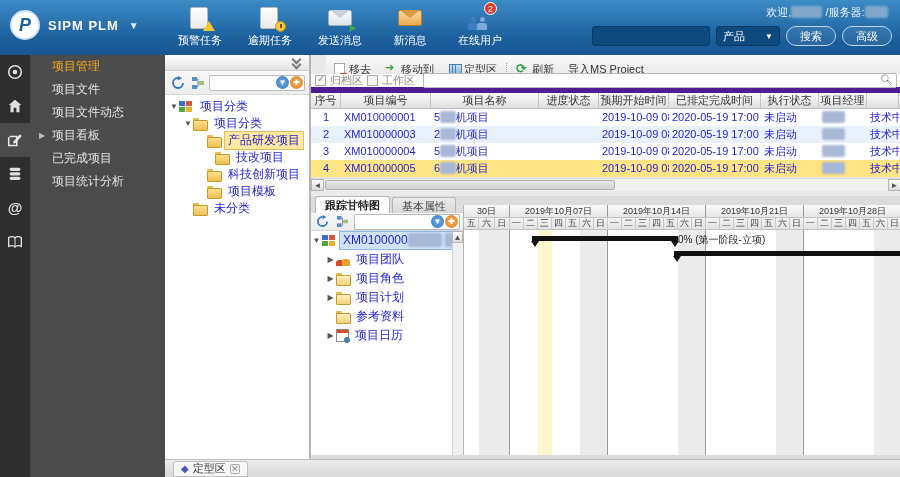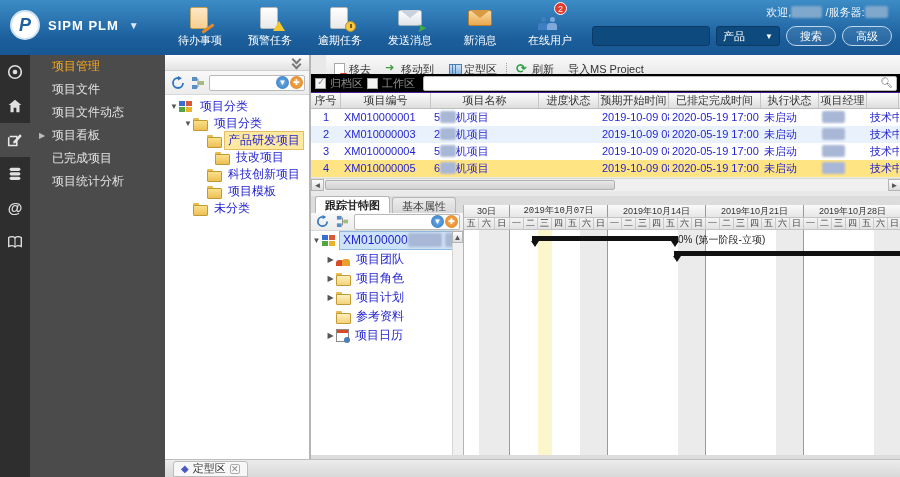--- a/index.html
+++ b/index.html
@@ -94,21 +94,21 @@
             border-bottom:1px solid #cfcfcf;display:flex;align-items:center;font-size:11px;color:#333;}
   .mbtn{display:flex;align-items:center;gap:3px;padding:0 7px;height:19px;cursor:pointer;white-space:nowrap;}
   .msep{width:1px;height:13px;border-left:1px dotted #9e9e9e;margin:0 2px;}
   .bi{width:13px;height:13px;position:relative;flex:none;}
   .bi-remove:before{content:"";position:absolute;left:1px;top:0;width:9px;height:12px;background:#fff;border:1px solid #a9a9a9;}
   .bi-remove:after{content:"";position:absolute;right:-1px;bottom:0px;width:7px;height:3px;background:#d23c2a;border-radius:1px;}
   .bi-move:before{content:"➜";position:absolute;left:0;top:-2px;color:#3f9e3f;font-size:11px;}
   .bi-zone:before{content:"";position:absolute;left:1px;top:1px;width:11px;height:10px;background:linear-gradient(#cfe4f7,#7fb0dd);border:1px solid #4a7fb5;}
   .bi-zone:after{content:"";position:absolute;left:4px;top:1px;width:1px;height:10px;background:#4a7fb5;box-shadow:3px 0 #4a7fb5;}
   .bi-refresh:before{content:"⟳";position:absolute;left:0;top:-2px;color:#2ba043;font-size:13px;font-weight:bold;}
-  .filterrow{position:absolute;left:0;top:19px;width:590px;height:19px;background:#000000;border-bottom:1px solid #4c1d95;
+  .filterrow{position:absolute;left:0;top:19px;width:590px;height:19px;background:#ffffff;border-bottom:6px solid #4c1d95;
              display:flex;align-items:center;font-size:11px;color:#8f8f8f;gap:4px;padding:0 4px;}
   .cbox{width:11px;height:11px;border:1px solid #a9a9a9;background:#f4f4f4;position:relative;flex:none;cursor:pointer;}
   .cbox.on:after{content:"✓";position:absolute;left:1px;top:-3px;font-size:10px;color:#8f8f8f;}
   .frow-input{flex:1;height:15px;border:1px solid #b9b9b9;border-radius:2px;background:#fff;margin-left:4px;position:relative;}
   .frow-mag{position:absolute;right:3px;top:0px;font-size:10px;color:#666;}
 
   
   .grid-head{position:absolute;left:0;top:38px;width:590px;height:16px;display:flex;
              background:linear-gradient(#fbfbfb,#dedede);border-bottom:1px solid #bdbdbd;font-size:11px;color:#333;}
   .gh-cell{border-right:1px solid #c6c6c6;text-align:center;line-height:15px;overflow:hidden;white-space:nowrap;flex:none;}
@@ -178,29 +178,20 @@
 
   <div class="topbar">
     <div class="logo-wrap">
       <div class="logo-circle">P</div>
       <div class="logo-title">SIPM PLM</div>
       <div class="logo-caret">▼</div>
     </div>
     <div class="topnav" id="topnav">
         <div class="nav-item">
           <div class="nav-ico">
-            <div class="ico-clip" style="position:absolute;inset:0;">
-              <div class="ico-page"></div>
-              <div class="ico-pencil"></div>
-            </div>
-          </div>
-          <div class="nav-label">待办事项</div>
-        </div>
-        <div class="nav-item">
-          <div class="nav-ico">
             <div class="ico-page"></div>
             <div class="ico-warn"></div>
           </div>
           <div class="nav-label">预警任务</div>
         </div>
         <div class="nav-item">
           <div class="nav-ico">
             <div class="ico-page"></div>
             <div class="ico-clock"></div>
           </div>
@@ -529,21 +520,21 @@
           <span class="lbl">项目日历</span>
         </div>
       </div>
     <div class="bl-vscroll">
       <div class="sbtn" style="top:0;">▲</div>
     </div>
 
     <div class="gantt">
       <div class="g-weeks" id="g-weeks">
           <div class="g-week" style="width: 46px;">30日</div>
-          <div class="g-week" style="width: 98px; font-family: Liberation Mono, monospace;">2019年10月07日</div>
+          <div class="g-week" style="width: 98px;">2019年10月07日</div>
           <div class="g-week" style="width: 98px;">2019年10月14日</div>
           <div class="g-week" style="width: 98px;">2019年10月21日</div>
           <div class="g-week" style="width: 98px;">2019年10月28日</div>
         </div>
       <div class="g-days" id="g-days">
           <div class="g-day" style="width: 15.3333px;">五</div>
           <div class="g-day" style="width: 15.3333px;">六</div>
           <div class="g-day" style="width: 15.3333px;">日</div>
           <div class="g-day" style="width: 14px;">一</div>
           <div class="g-day" style="width: 14px;">二</div>

